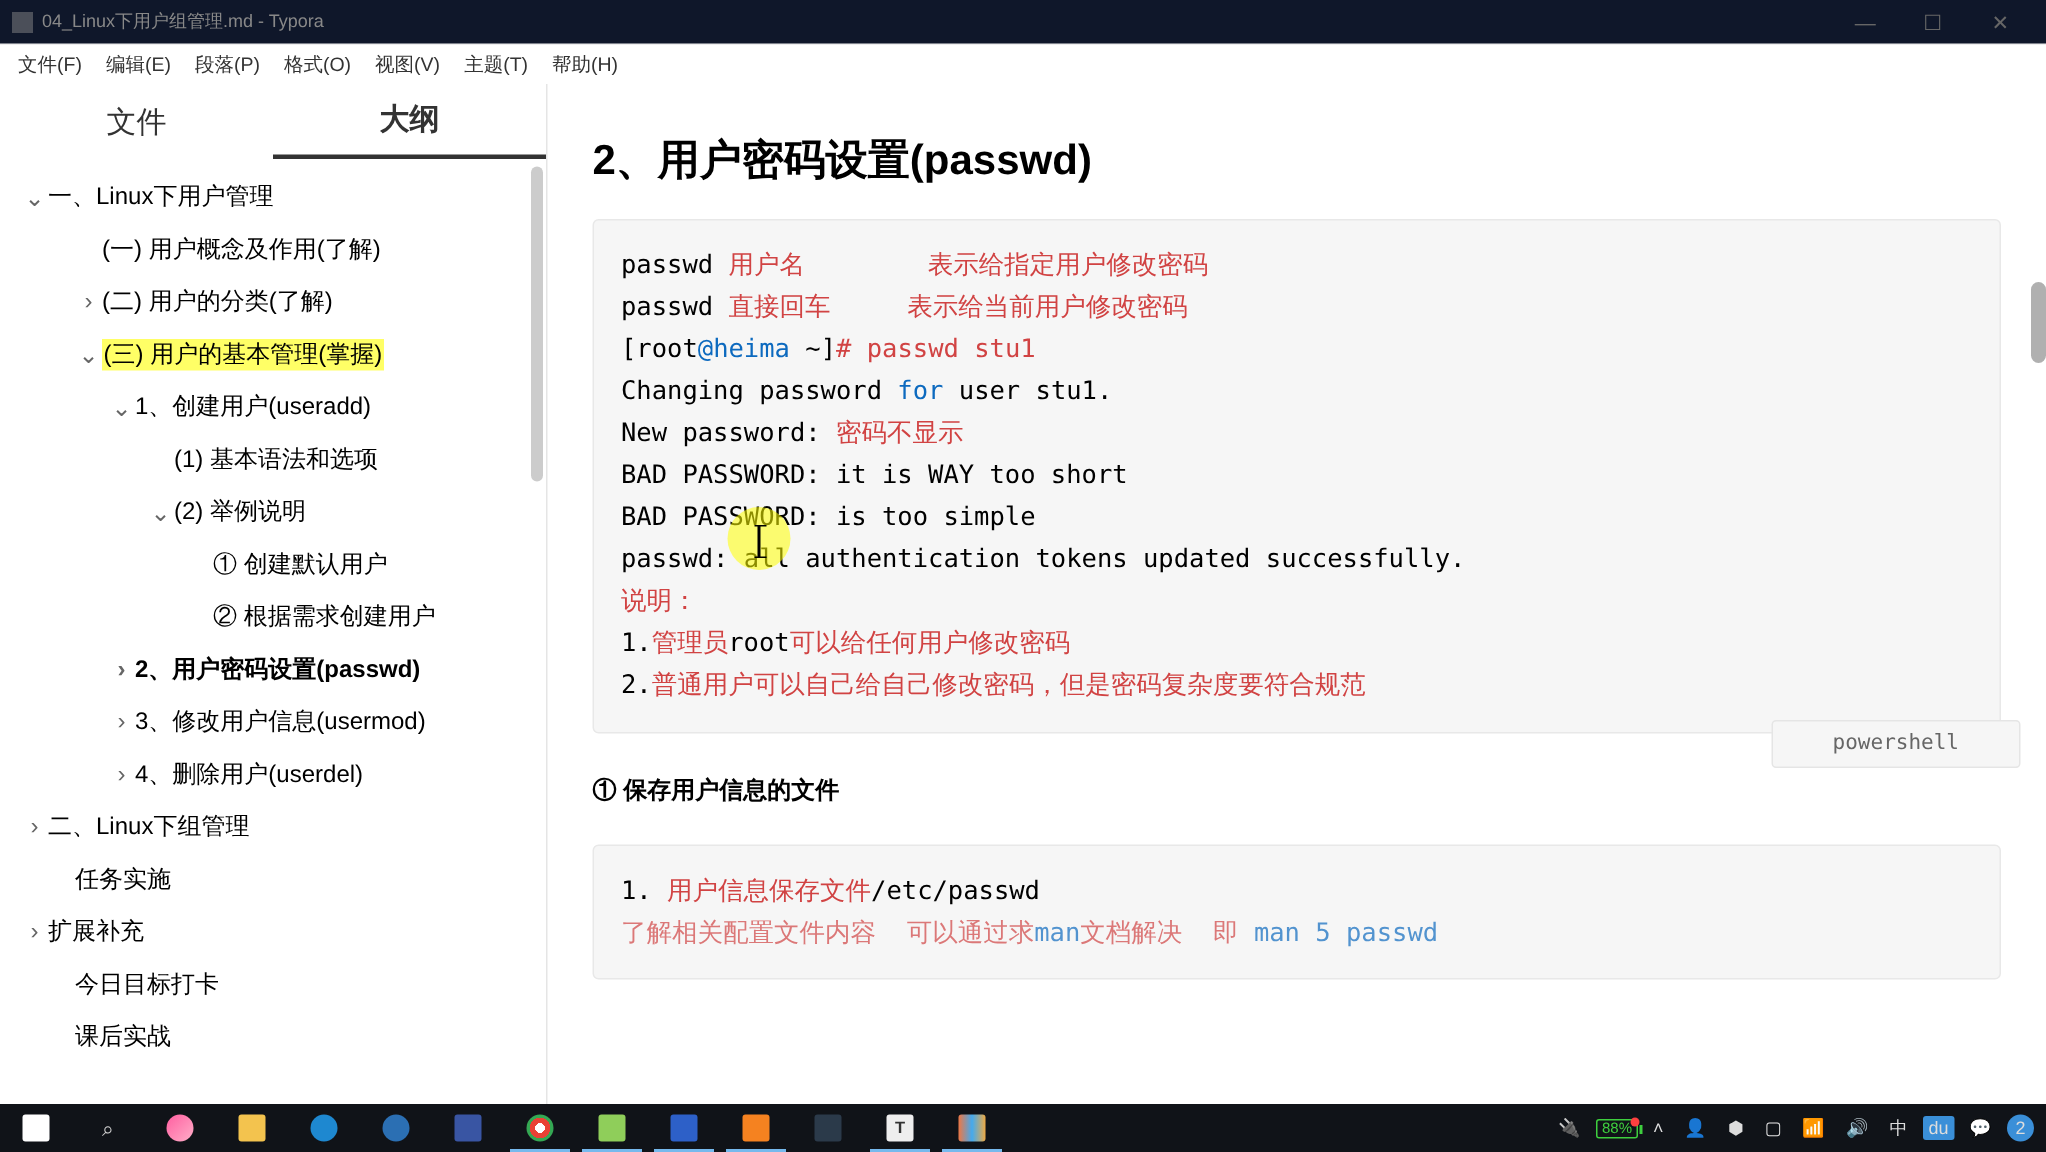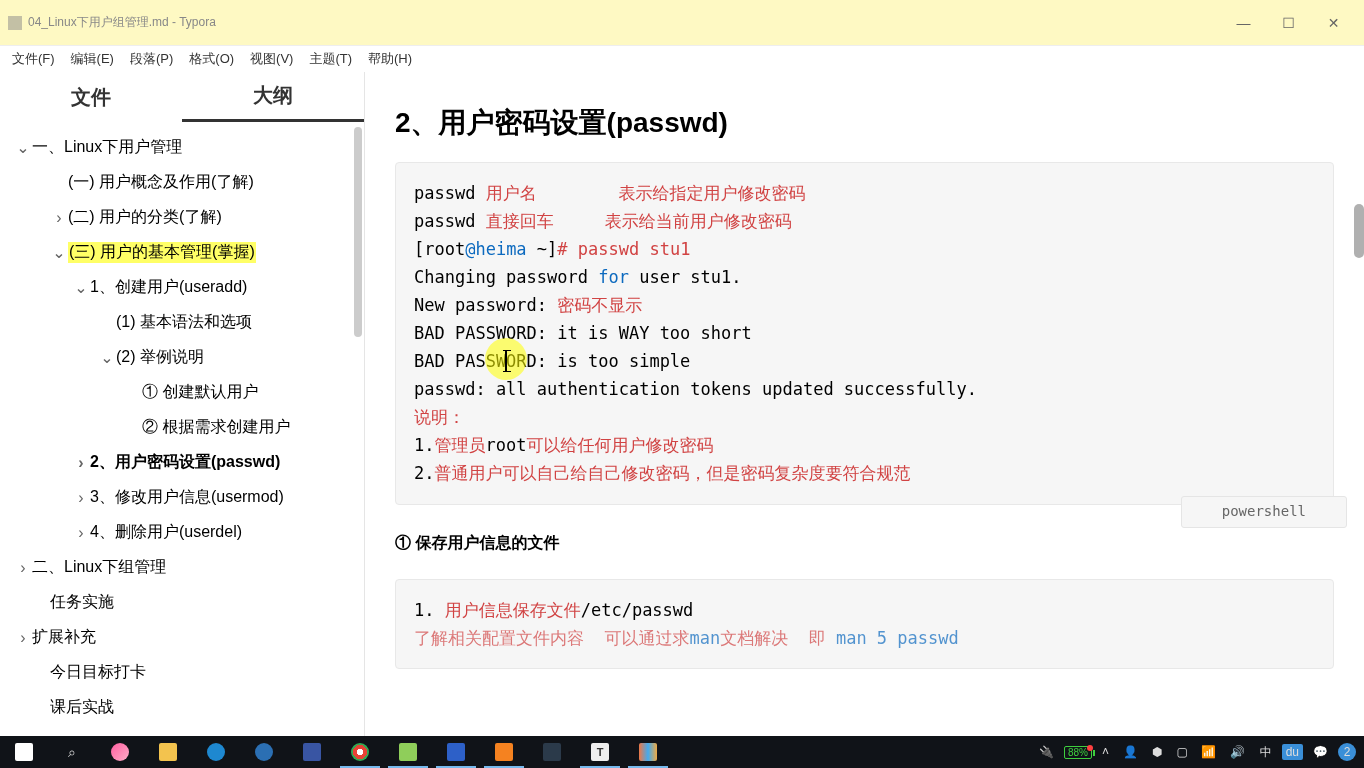--- a/index.html
+++ b/index.html
@@ -1,30 +1,30 @@
 <!DOCTYPE html>
 <html><head>
 <meta charset="utf-8">
 <style>
 * { margin: 0; padding: 0; box-sizing: border-box; }
 body { font-family: "Microsoft YaHei", sans-serif; font-size: 14px; background: #fff; overflow: hidden; width: 1364px; height: 768px; position: relative; }
 
-.titlebar { height: 46px; display: flex; align-items: center; padding: 0 8px; background: #fef9c3; border-bottom: 1px solid #eee; color: #888; font-size: 12px; text-align: right; }
+.titlebar { height: 30px; display: flex; align-items: center; padding: 0 8px; background: #0f172a; border-bottom: 1px solid #eee; color: #888; font-size: 12px; text-align: right; }
 .titlebar-icon { width: 14px; height: 14px; margin-right: 6px; background: #888; opacity: 0.5; }
 .win-controls { margin-left: auto; display: flex; }
 .win-btn { width: 45px; height: 30px; display: flex; align-items: center; justify-content: center; font-size: 14px; color: #666; }
 
 .menubar { height: 26px; display: flex; align-items: center; padding: 0 4px; font-size: 13px; color: #333; }
 .menubar-item { padding: 2px 8px; }
 
 .main { display: flex; height: calc(100% - 30px - 26px - 32px); }
 
 .sidebar { width: 365px; border-right: 1px solid #e5e5e5; display: flex; flex-direction: column; position: relative; }
 .sidebar-tabs { display: flex; height: 50px; align-items: center; }
-.sidebar-tab { flex: 1; text-align: center; font-size: 20px; padding: 10px 0; color: #333; font-weight: 700; }
+.sidebar-tab { flex: 1; text-align: center; font-size: 20px; padding: 10px 0; color: #333; font-weight: 400; }
 .sidebar-tab.active { border-bottom: 3px solid #333; font-weight: bold; }
 
 .outline { flex: 1; overflow-y: auto; padding: 8px 0 8px 4px; font-size: 16px; }
 .outline-item { padding: 7px 8px 7px 0; display: flex; align-items: center; cursor: pointer; white-space: nowrap; }
 .caret { width: 18px; text-align: center; color: #666; font-size: 12px; flex-shrink: 0; }
 .caret.collapsed::before { content: "›"; font-size: 16px; }
 .caret.expanded::before { content: "⌄"; font-size: 16px; }
 .caret.none { visibility: hidden; }
 .outline-label.hl { background: #ffff66; padding: 0 1px; }
 .outline-item.bold { font-weight: bold; }

